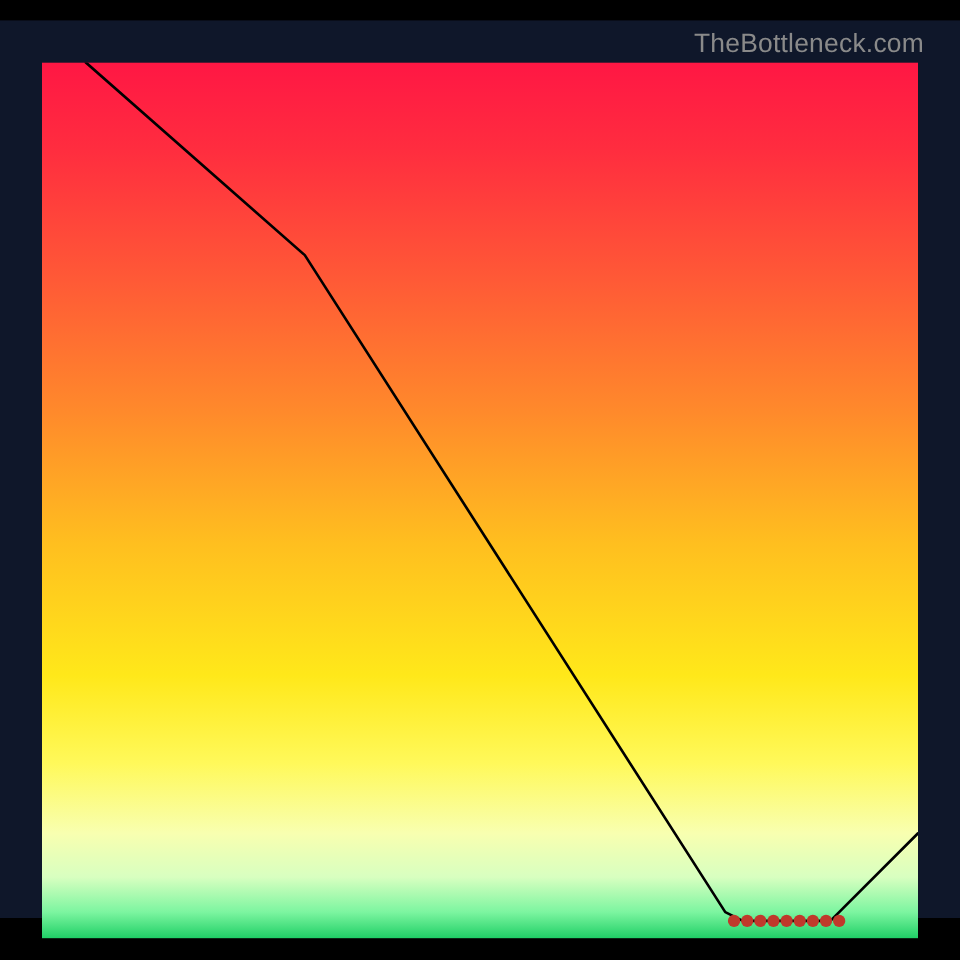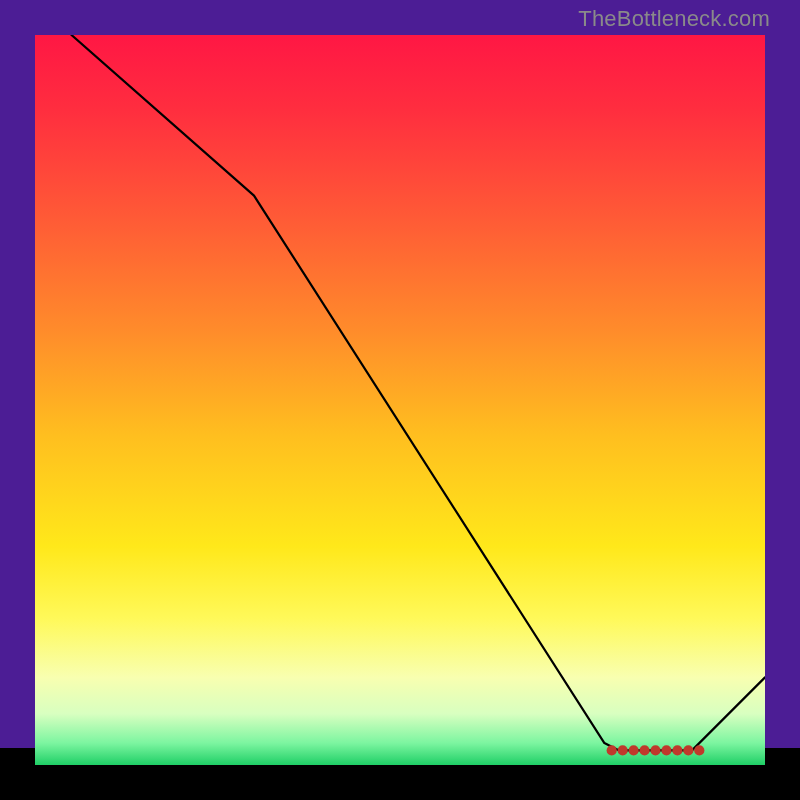--- a/index.html
+++ b/index.html
@@ -7,24 +7,24 @@
     padding: 0;
     width: 800px;
     height: 800px;
     background: #000;
     overflow: hidden;
     font-family: Arial, Helvetica, sans-serif;
   }
   .frame {
     position: absolute;
     left: 0;
-    top: 0;
+    top: 17px;
     width: 800px;
     height: 748px;
-    background: #4c1d95;
+    background: #0f172a;
   }
   .plot-area {
     position: absolute;
     left: 35px;
     top: 35px;
     width: 730px;
     height: 730px;
   }
   .plot-bg {
     width: 100%;

